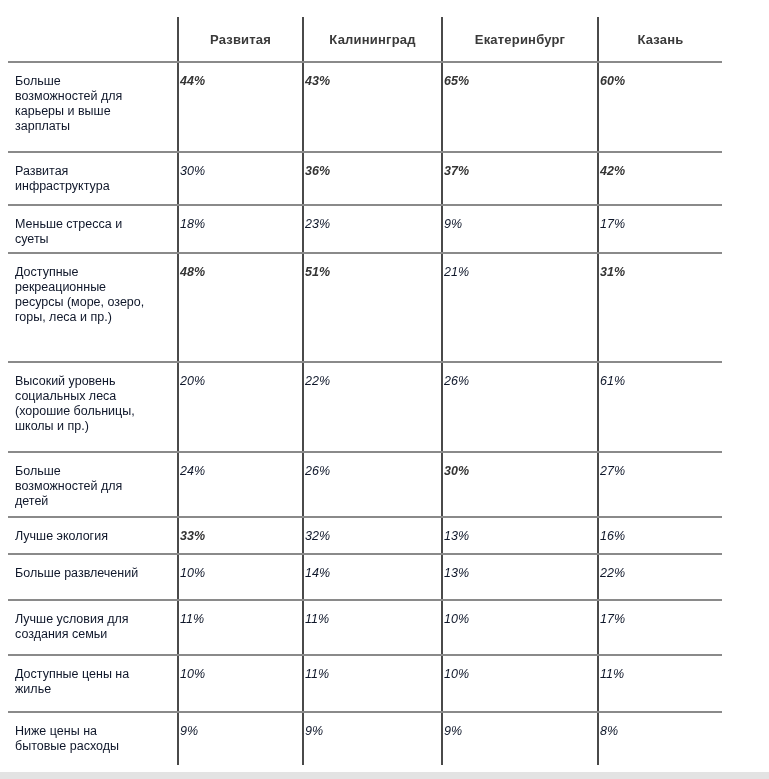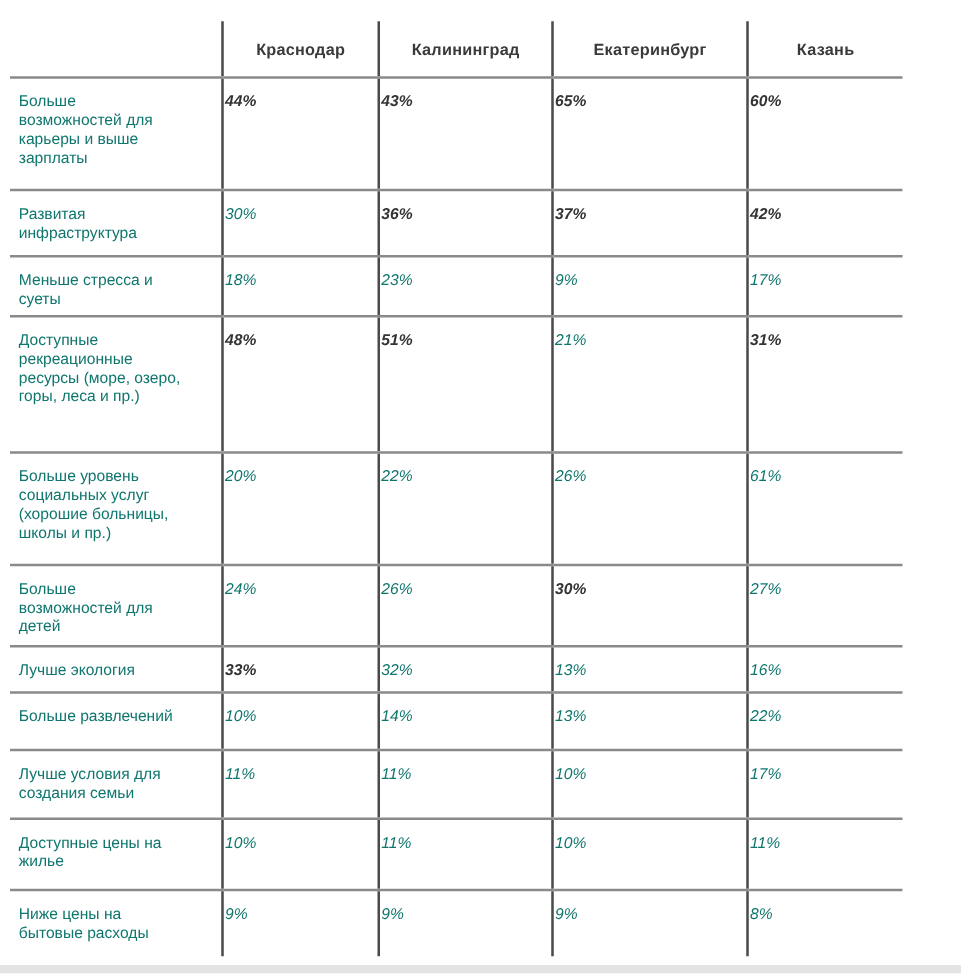--- a/index.html
+++ b/index.html
@@ -38,21 +38,21 @@
     vertical-align: middle;
     border-bottom: 2px solid #8a8a8a;
     padding: 0;
     letter-spacing: 0.2px;
   }
   th + th, td + td {
     border-left: 2px solid #4a4a4a;
   }
   tbody td {
     font-size: 12.5px;
-    color: #0f766e;
+    color: #0f172a;
     vertical-align: top;
     padding-top: 11px;
   }
   tbody tr:not(:last-child) td {
     border-bottom: 2px solid #8a8a8a;
   }
   td.label {
     text-align: left;
     padding-left: 7px;
     padding-right: 32px;
@@ -97,21 +97,21 @@
     <colgroup>
       <col class="c-label">
       <col class="c-1">
       <col class="c-2">
       <col class="c-3">
       <col class="c-4">
     </colgroup>
     <thead>
       <tr>
         <th></th>
-        <th>Краснодар</th>
+        <th>Развитая</th>
         <th>Калининград</th>
         <th>Екатеринбург</th>
         <th>Казань</th>
       </tr>
     </thead>
     <tbody>
         <tr>
           <td class="label">Больше возможностей для карьеры и выше зарплаты</td>
           <td class="val bold">44%</td>
           <td class="val bold">43%</td>
@@ -133,21 +133,21 @@
           <td class="val">17%</td>
         </tr>
         <tr>
           <td class="label">Доступные рекреационные ресурсы (море, озеро, горы, леса и пр.)</td>
           <td class="val bold">48%</td>
           <td class="val bold">51%</td>
           <td class="val">21%</td>
           <td class="val bold">31%</td>
         </tr>
         <tr>
-          <td class="label">Больше уровень социальных услуг (хорошие больницы, школы и пр.)</td>
+          <td class="label">Высокий уровень социальных леса (хорошие больницы, школы и пр.)</td>
           <td class="val">20%</td>
           <td class="val">22%</td>
           <td class="val">26%</td>
           <td class="val">61%</td>
         </tr>
         <tr>
           <td class="label">Больше возможностей для детей</td>
           <td class="val">24%</td>
           <td class="val">26%</td>
           <td class="val bold">30%</td>

